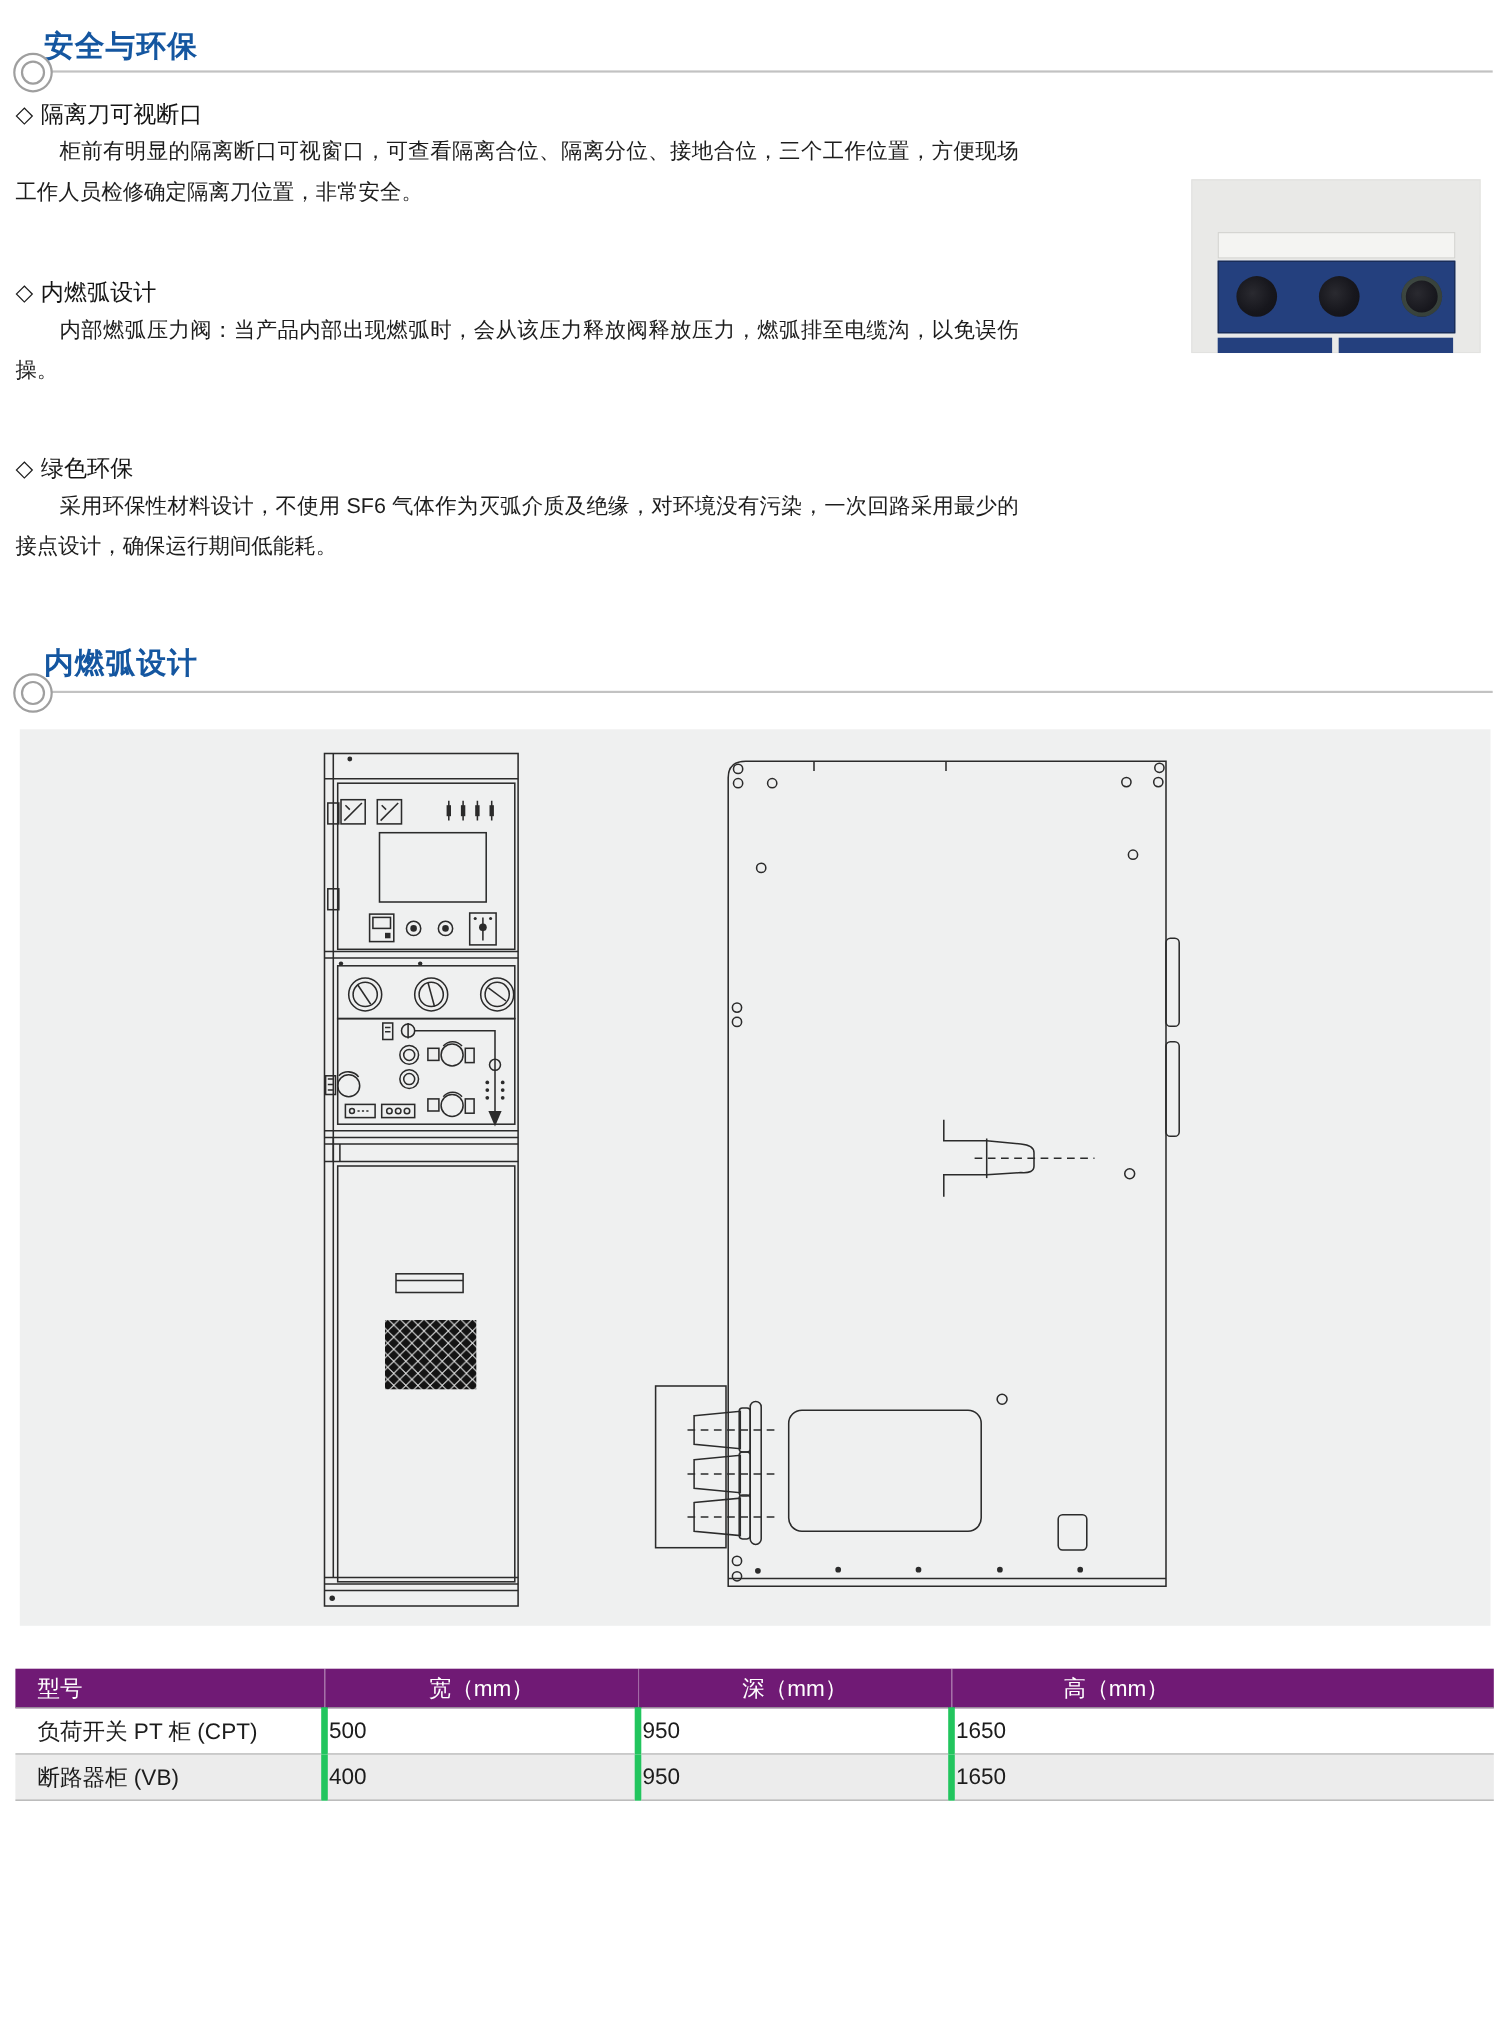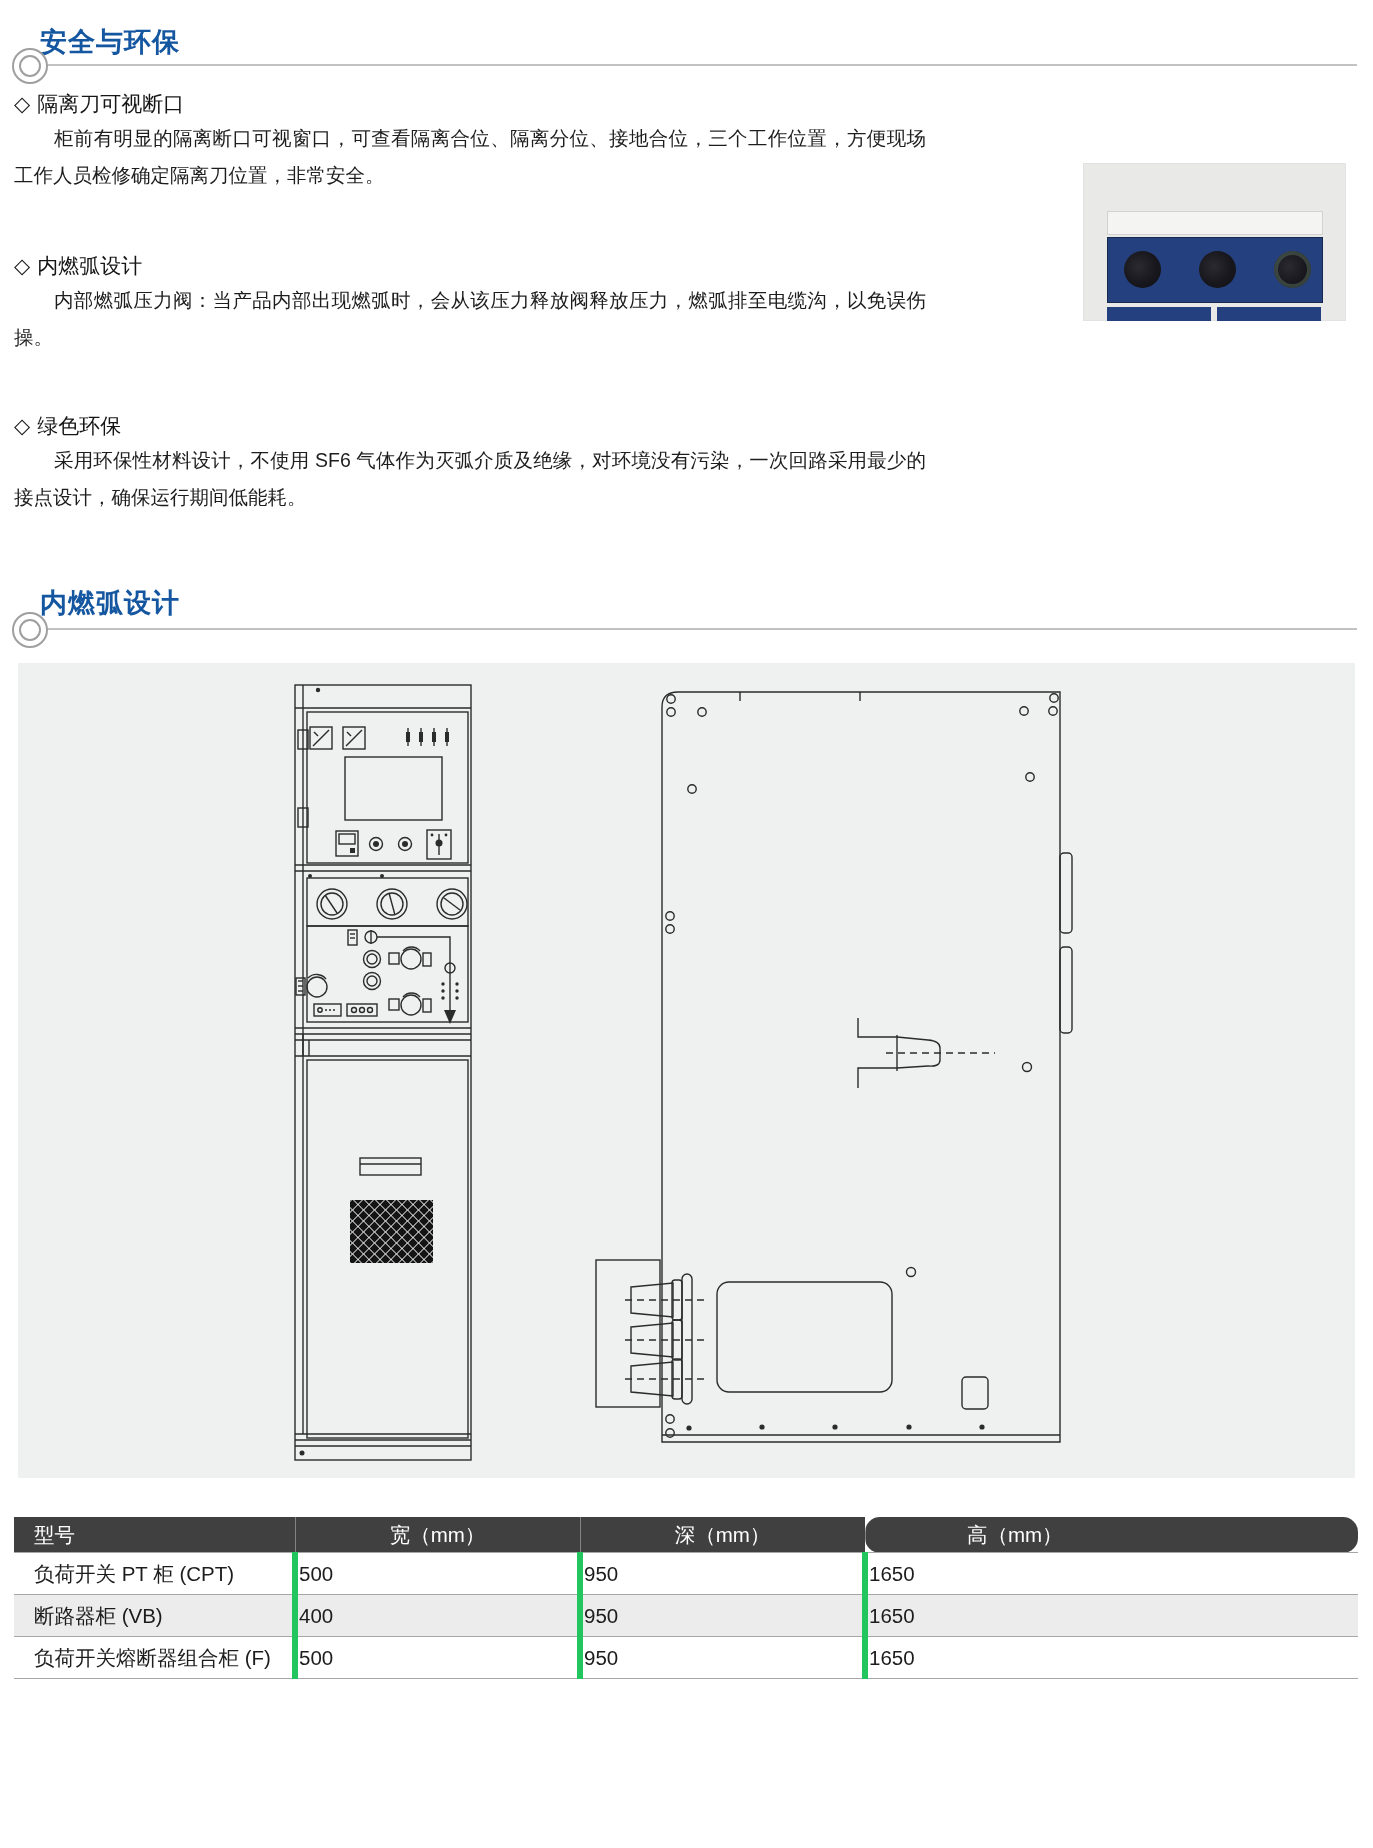--- a/index.html
+++ b/index.html
@@ -22,25 +22,25 @@
   .photo{background:#e9e9e7;overflow:hidden;box-shadow:0 0 0 1px #e2e2e0 inset;}
   .photo-strip{position:absolute;left:24px;top:48px;width:214px;height:22px;background:#f4f4f2;border:1px solid #d2d2cf;}
   .photo-navy{position:absolute;left:24px;top:74px;width:214px;height:64px;background:#24407E;border:1px solid #18294f;}
   .pwin{position:absolute;top:13px;width:37px;height:37px;border-radius:50%;
         background:radial-gradient(circle at 40% 42%,#2a2a30 0%,#17171d 55%,#101016 100%);}
   .pwin.greenish{box-shadow:0 0 0 4px rgba(120,150,120,0.35) inset;}
   .photo-low{position:absolute;top:144px;width:104px;height:14px;background:#24407E;}
   
   table.dims{border-collapse:collapse;table-layout:fixed;}
   table.dims th{
-    background:#404040;color:#ffffff;font-size:20.5px;font-weight:normal;
+    background:#701a75;color:#ffffff;font-size:20.5px;font-weight:normal;
     height:33px;text-align:center;border-left:1px solid rgba(255,255,255,0.35);
   }
   table.dims th:first-child{border-left:none;text-align:left;padding-left:20px;}
-  table.dims th:last-child{padding-right:195px;border-radius:15px;}
+  table.dims th:last-child{padding-right:195px;}
   table.dims td{
     font-size:20.5px;color:#1c1c1c;height:39px;text-align:left;
     border-top:1px solid #a6a6a6;border-left:6px solid #22c55e;
   }
   table.dims td:first-child{border-left:none;text-align:left;padding-left:20px;}
   table.dims td:last-child{padding-right:195px;}
   table.dims tbody tr:nth-child(even) td{background:#ececec;}
   table.dims tbody tr:last-child td{border-bottom:1px solid #a6a6a6;}
 </style>
 </head>
@@ -291,20 +291,14 @@
         <td>500</td>
         <td>950</td>
         <td>1650</td>
       </tr>
       <tr>
         <td>断路器柜 (VB)</td>
         <td>400</td>
         <td>950</td>
         <td>1650</td>
       </tr>
-      <tr>
-        <td>负荷开关熔断器组合柜 (F)</td>
-        <td>500</td>
-        <td>950</td>
-        <td>1650</td>
-      </tr>
     </tbody>
 </table>
 
 </body></html>

